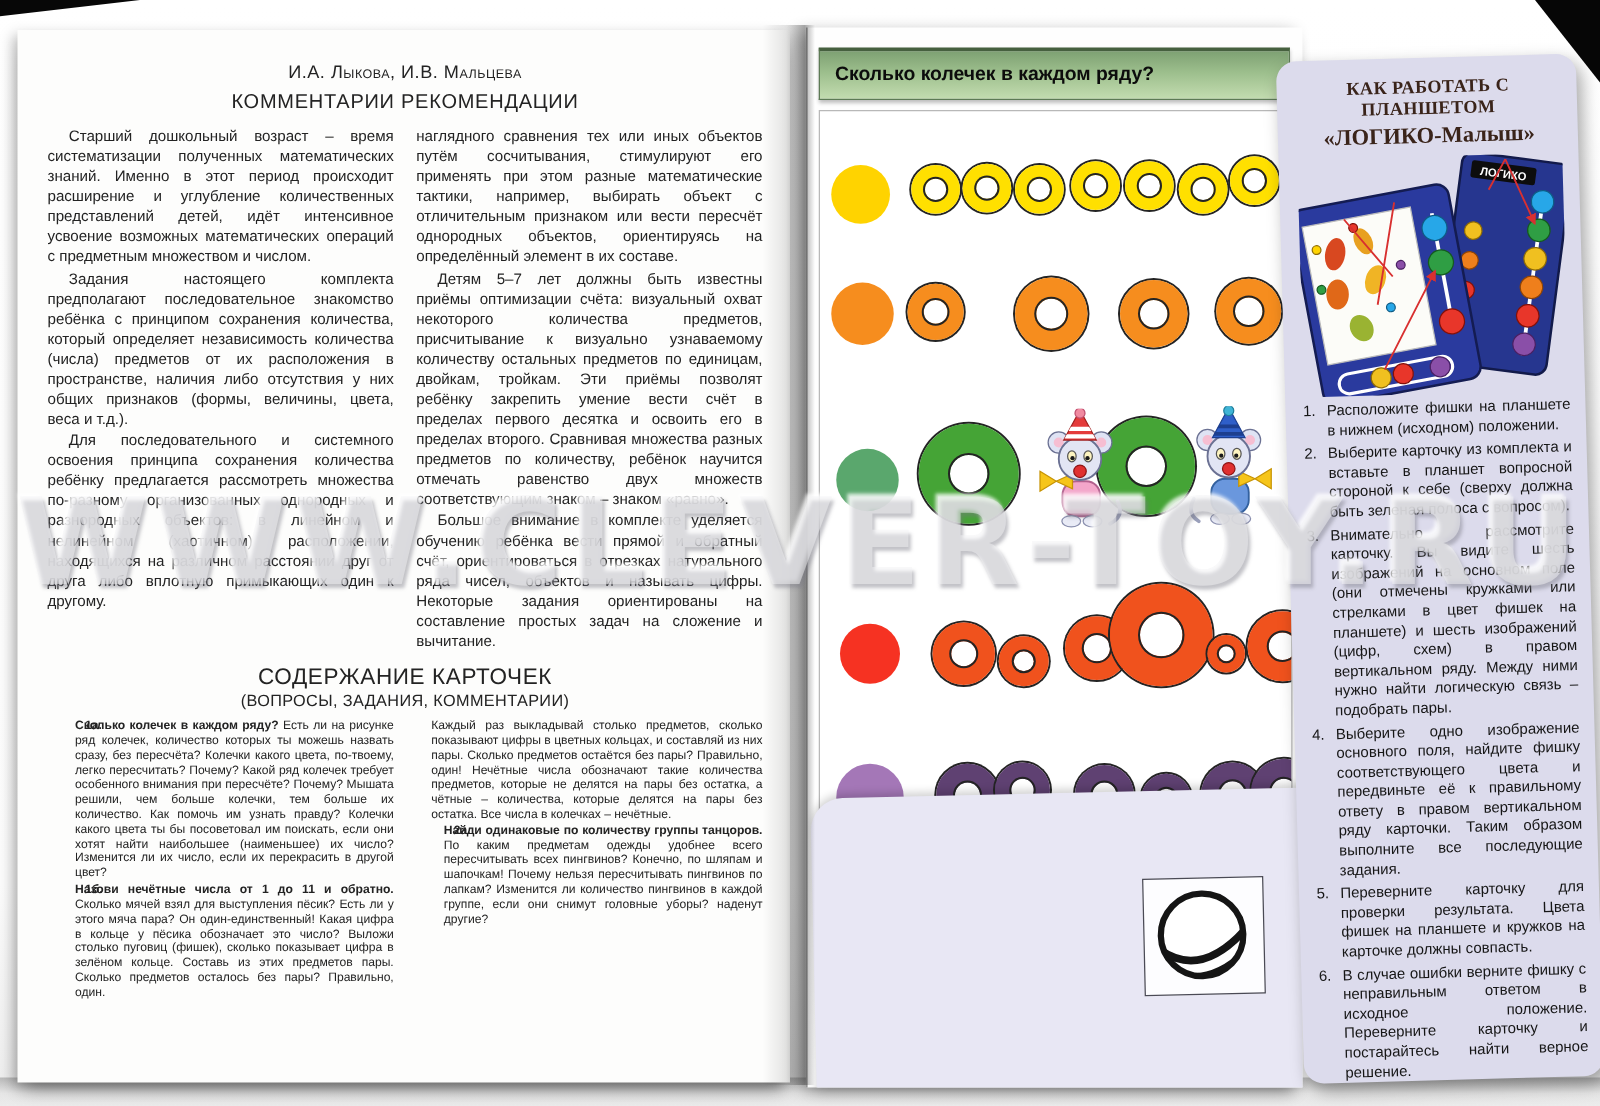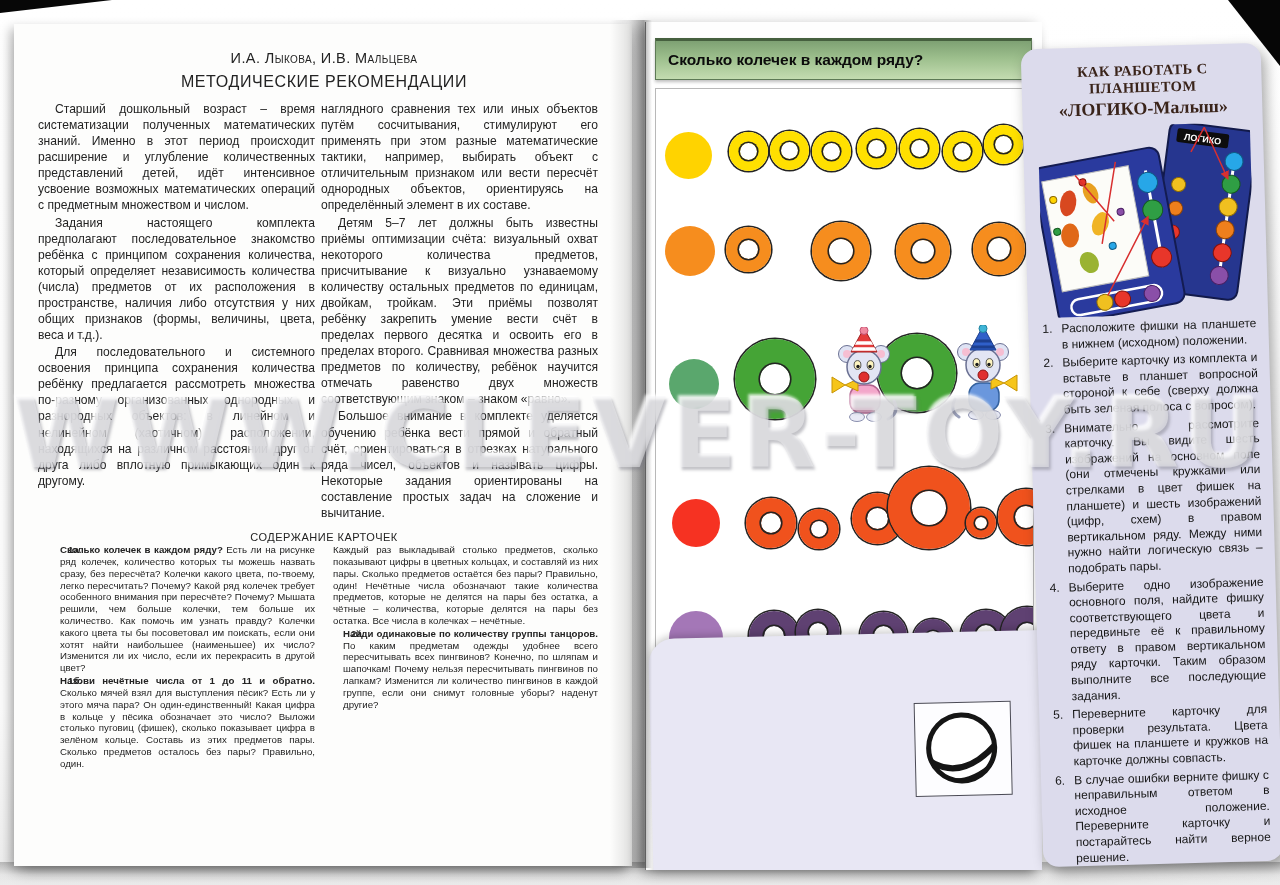--- a/index.html
+++ b/index.html
@@ -8,25 +8,25 @@
          font-family:"Liberation Sans",sans-serif;}
 
   
   #left-page{position:absolute;left:14px;top:24px;width:618px;height:842px;background:#fdfdfc;
     box-shadow:-4px 4px 10px rgba(0,0,0,.25),0 10px 14px -6px rgba(0,0,0,.35);
     padding:16px 22px 0 24px;box-sizing:border-box;color:#232323;overflow:hidden;z-index:1;}
   .authors{text-align:center;font-size:14.5px;font-variant:small-caps;letter-spacing:.4px;margin-top:10px;}
   .page-title{text-align:center;font-size:21px;font-weight:bold;margin:5px 0 2px;}
   .page-subtitle{text-align:center;font-size:13.5px;margin-bottom:9px;}
   .section-title{text-align:center;font-size:16px;letter-spacing:.6px;margin:7px 0 10px;}
-  .cols{display:flex;gap:6px;}
+  .cols{display:flex;gap:18px;}
   .col{width:277px;font-size:12.1px;line-height:1.33;text-align:justify;hyphens:auto;}
   .col p{margin:0 0 1px;text-indent:17px;}
   .col p.no-indent{text-indent:0;}
-  .content-title{text-align:center;font-size:11px;letter-spacing:.5px;margin:9px 0 1px;}
+  .content-title{text-align:center;font-size:18px;letter-spacing:.5px;margin:9px 0 1px;}
   .content-sub{text-align:center;font-size:13px;letter-spacing:.3px;margin-bottom:7px;}
   .cards .col{font-size:9.7px;line-height:1.22;}
   .card-item{position:relative;padding-left:22px;margin-bottom:1px;}
   .card-item.no-label{padding-left:12px;}
   .card-item .label{position:absolute;left:0;top:0;font-weight:bold;margin-left:30px;}
   .card-item .lead{font-weight:bold;}
 
   
   #spine-shadow{position:absolute;left:610px;top:20px;width:42px;height:848px;z-index:3;pointer-events:none;
     background:linear-gradient(90deg,rgba(0,0,0,0) 0%,rgba(0,0,0,.10) 45%,rgba(40,40,40,.38) 80%,rgba(255,255,255,0) 100%);}
@@ -82,34 +82,35 @@
 </style>
 </head>
 <body>
 
 <div id="photo">
 
   <div id="bottom-shade"></div>
 
   <div id="left-page">
     <div class="authors">И.А. Лыкова, И.В. Мальцева</div>
-    <div class="section-title">МЕТОДИЧЕСКИЕ РЕКОМЕНДАЦИИ</div>
+    <div class="section-title">КОММЕНТАРИИ РЕКОМЕНДАЦИИ</div>
     <div class="cols">
       <div class="col">
           <p>Старший дошкольный возраст – время систематизации полученных математических знаний. Именно в этот период происходит расширение и углубление количественных представлений детей, идёт интенсивное усвоение возможных математических операций с предметным множеством и числом.</p>
           <p>Задания настоящего комплекта предполагают последовательное знакомство ребёнка с принципом сохранения количества, который определяет независимость количества (числа) предметов от их расположения в пространстве, наличия либо отсутствия у них общих признаков (формы, величины, цвета, веса и т.д.).</p>
           <p>Для последовательного и системного освоения принципа сохранения количества ребёнку предлагается рассмотреть множества по-разному организованных однородных и разнородных объектов: в линейном и нелинейном (хаотичном) расположении, находящихся на различном расстоянии друг от друга либо вплотную примыкающих один к другому.</p>
         </div>
       <div class="col">
           <p class="no-indent">наглядного сравнения тех или иных объектов путём сосчитывания, стимулируют его применять при этом разные математические тактики, например, выбирать объект с отличительным признаком или вести пересчёт однородных объектов, ориентируясь на определённый элемент в их составе.</p>
           <p>Детям 5–7 лет должны быть известны приёмы оптимизации счёта: визуальный охват некоторого количества предметов, присчитывание к визуально узнаваемому количеству остальных предметов по единицам, двойкам, тройкам. Эти приёмы позволят ребёнку закрепить умение вести счёт в пределах первого десятка и освоить его в пределах второго. Сравнивая множества разных предметов по количеству, ребёнок научится отмечать равенство двух множеств соответствующим знаком – знаком «равно».</p>
           <p>Большое внимание в комплекте уделяется обучению ребёнка вести прямой и обратный счёт, ориентироваться в отрезках натурального ряда чисел, объектов и называть цифры. Некоторые задания ориентированы на составление простых задач на сложение и вычитание.</p>
         </div>
     </div>
     <div class="content-title">СОДЕРЖАНИЕ КАРТОЧЕК</div>
+    <div class="content-sub">(ВОПРОСЫ, ЗАДАНИЯ, КОММЕНТАРИИ)</div>
     <div class="cols cards">
       <div class="col">
           <div class="card-item"><span class="label">1а.</span><span class="lead">Сколько колечек в каждом ряду? </span><span>Есть ли на рисунке ряд колечек, количество которых ты можешь назвать сразу, без пересчёта? Колечки какого цвета, по-твоему, легко пересчитать? Почему? Какой ряд колечек требует особенного внимания при пересчёте? Почему? Мышата решили, чем больше колечки, тем больше их количество. Как помочь им узнать правду? Колечки какого цвета ты бы посоветовал им поискать, если они хотят найти наибольшее (наименьшее) их число? Изменится ли их число, если их перекрасить в другой цвет?</span></div>
           <div class="card-item"><span class="label">1б.</span><span class="lead">Назови нечётные числа от 1 до 11 и обратно. </span><span>Сколько мячей взял для выступления пёсик? Есть ли у этого мяча пара? Он один-единственный! Какая цифра в кольце у пёсика обозначает это число? Выложи столько пуговиц (фишек), сколько показывает цифра в зелёном кольце. Составь из этих предметов пары. Сколько предметов осталось без пары? Правильно, один.</span></div>
         </div>
       <div class="col">
           <div class="card-item no-label"><span>Каждый раз выкладывай столько предметов, сколько показывают цифры в цветных кольцах, и составляй из них пары. Сколько предметов остаётся без пары? Правильно, один! Нечётные числа обозначают такие количества предметов, которые не делятся на пары без остатка, а чётные – количества, которые делятся на пары без остатка. Все числа в колечках – нечётные.</span></div>
           <div class="card-item"><span class="label">2а.</span><span class="lead">Найди одинаковые по количеству группы танцоров. </span><span>По каким предметам одежды удобнее всего пересчитывать всех пингвинов? Конечно, по шляпам и шапочкам! Почему нельзя пересчитывать пингвинов по лапкам? Изменится ли количество пингвинов в каждой группе, если они снимут головные уборы? наденут другие?</span></div>
         </div>
     </div>

